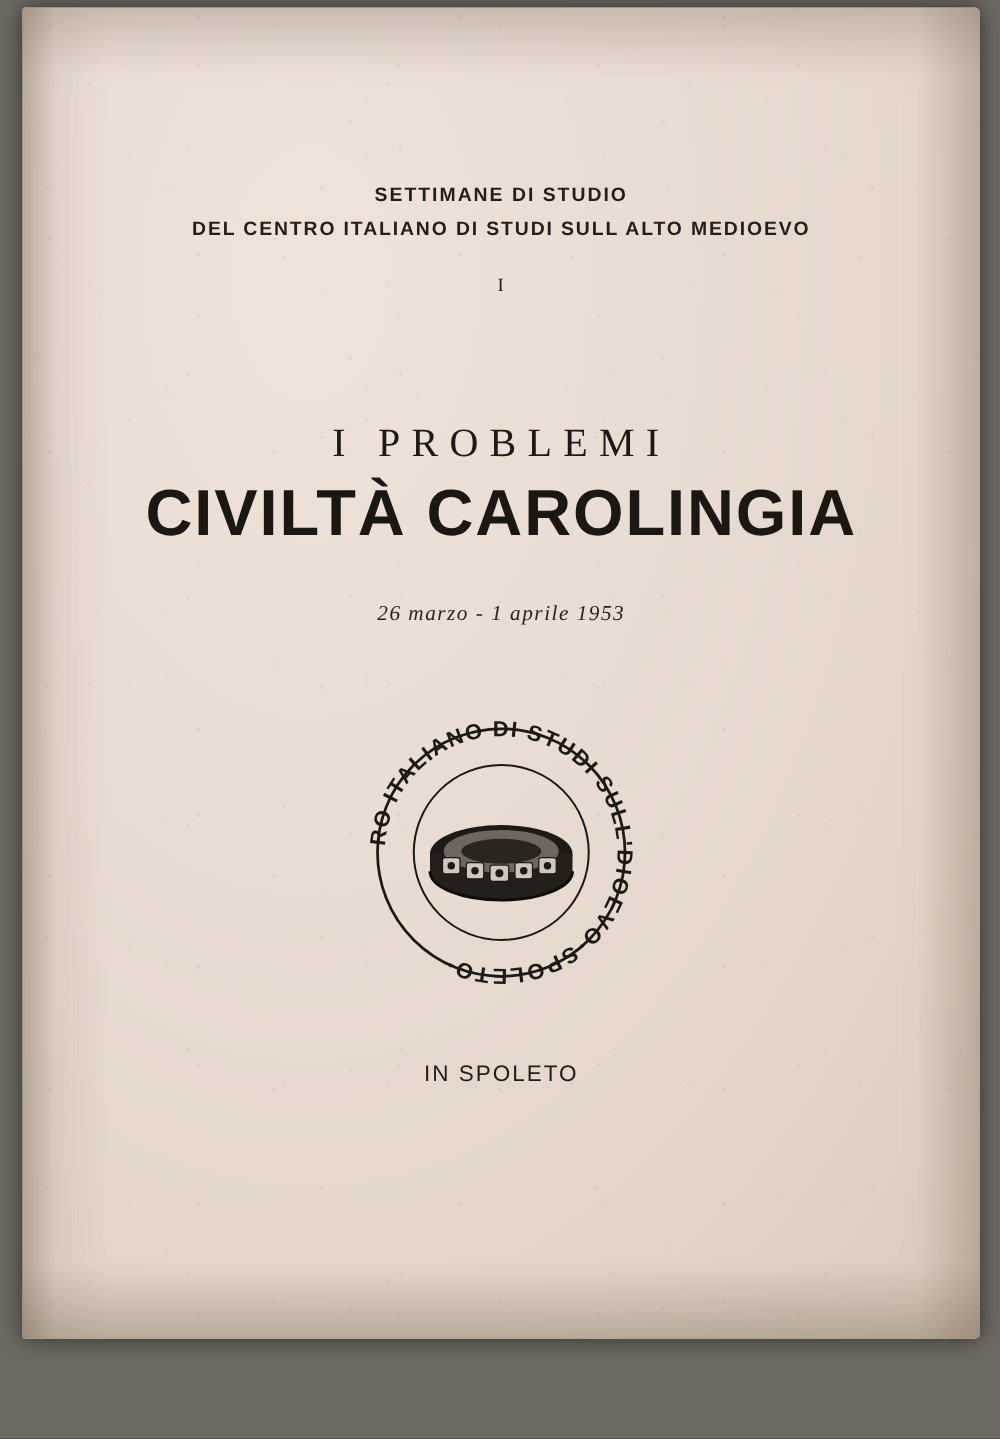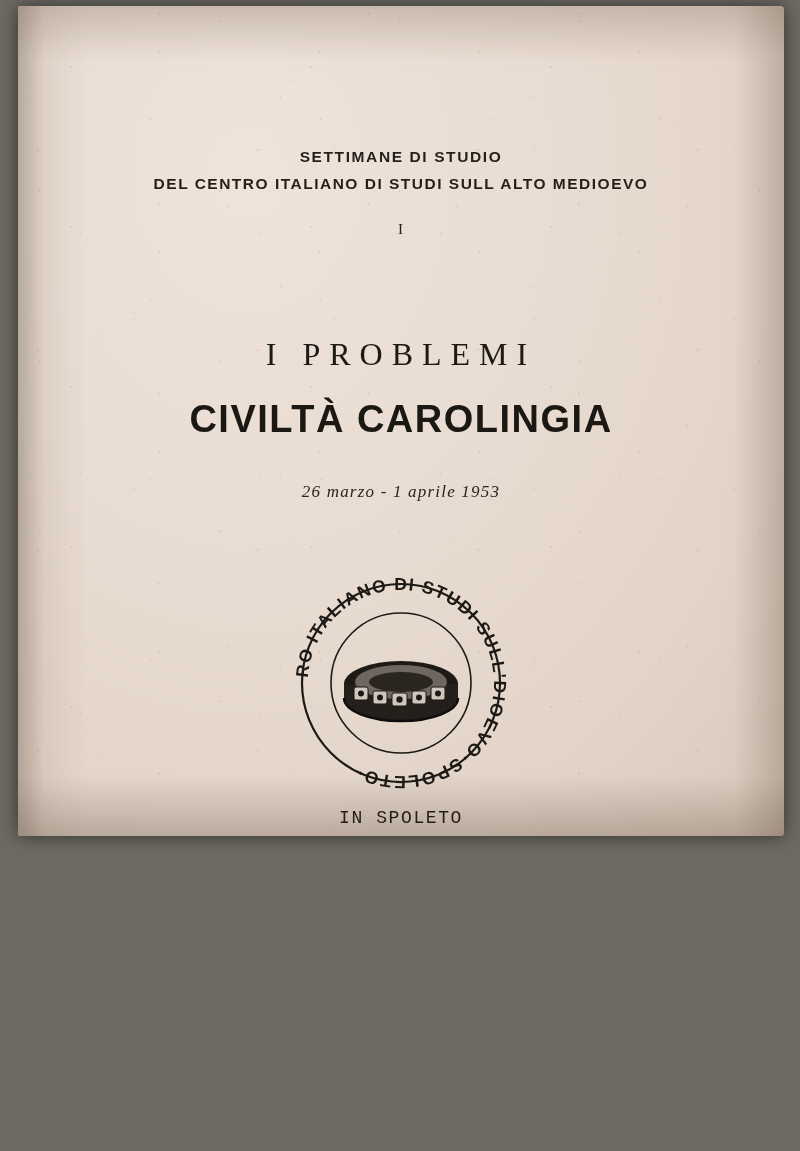--- a/index.html
+++ b/index.html
@@ -22,21 +22,21 @@
     background: #6d6a63;
     overflow: hidden;
   }
 
   
   .cover {
     position: absolute;
     left: 18px;
     top: 6px;
     width: 766px;
-    height: 830px;
+    height: 1065px;
     background:
       radial-gradient(ellipse at 30% 20%, #efe3da 0%, #e9dcd2 40%, #e2d4c8 75%, #d8c9bb 100%);
     box-shadow:
       inset 0 0 60px rgba(160,140,120,0.25),
       0 0 18px rgba(0,0,0,0.55);
     border-radius: 2px 4px 4px 2px;
     overflow: hidden;
   }
   
   .cover::before {
@@ -120,24 +120,24 @@
     line-height: 1;
   }
   .title-della {
     margin-top: 26px;
     font-family: "Liberation Serif", serif;
     font-size: 25px;
     letter-spacing: 4px;
     color: #221d18;
   }
   .title-sub {
-    margin-top: 30px;
+    margin-top: 14px;
     font-family: "Liberation Sans", sans-serif;
     font-weight: bold;
-    font-size: 38px;
+    font-size: 52px;
     letter-spacing: 1.5px;
     color: #1b1713;
     line-height: 1.05;
   }
   .dates {
     margin-top: 42px;
     font-family: "Liberation Serif", serif;
     font-style: italic;
     font-size: 17px;
     letter-spacing: 1.2px;
@@ -151,21 +151,22 @@
     justify-content: center;
     align-items: center;
   }
   .emblem {
     width: 250px;
     height: 250px;
   }
 
   
   .imprint {
-    font-family: Liberation Mono, monospace;
+    margin-top: 42px;
+    font-family: Liberation Sans, sans-serif;
     color: #221d18;
   }
   .imprint-city {
     font-size: 18px;
     letter-spacing: 1.6px;
   }
   .imprint-press {
     font-size: 18px;
     letter-spacing: 1.4px;
     margin-top: 6px;

